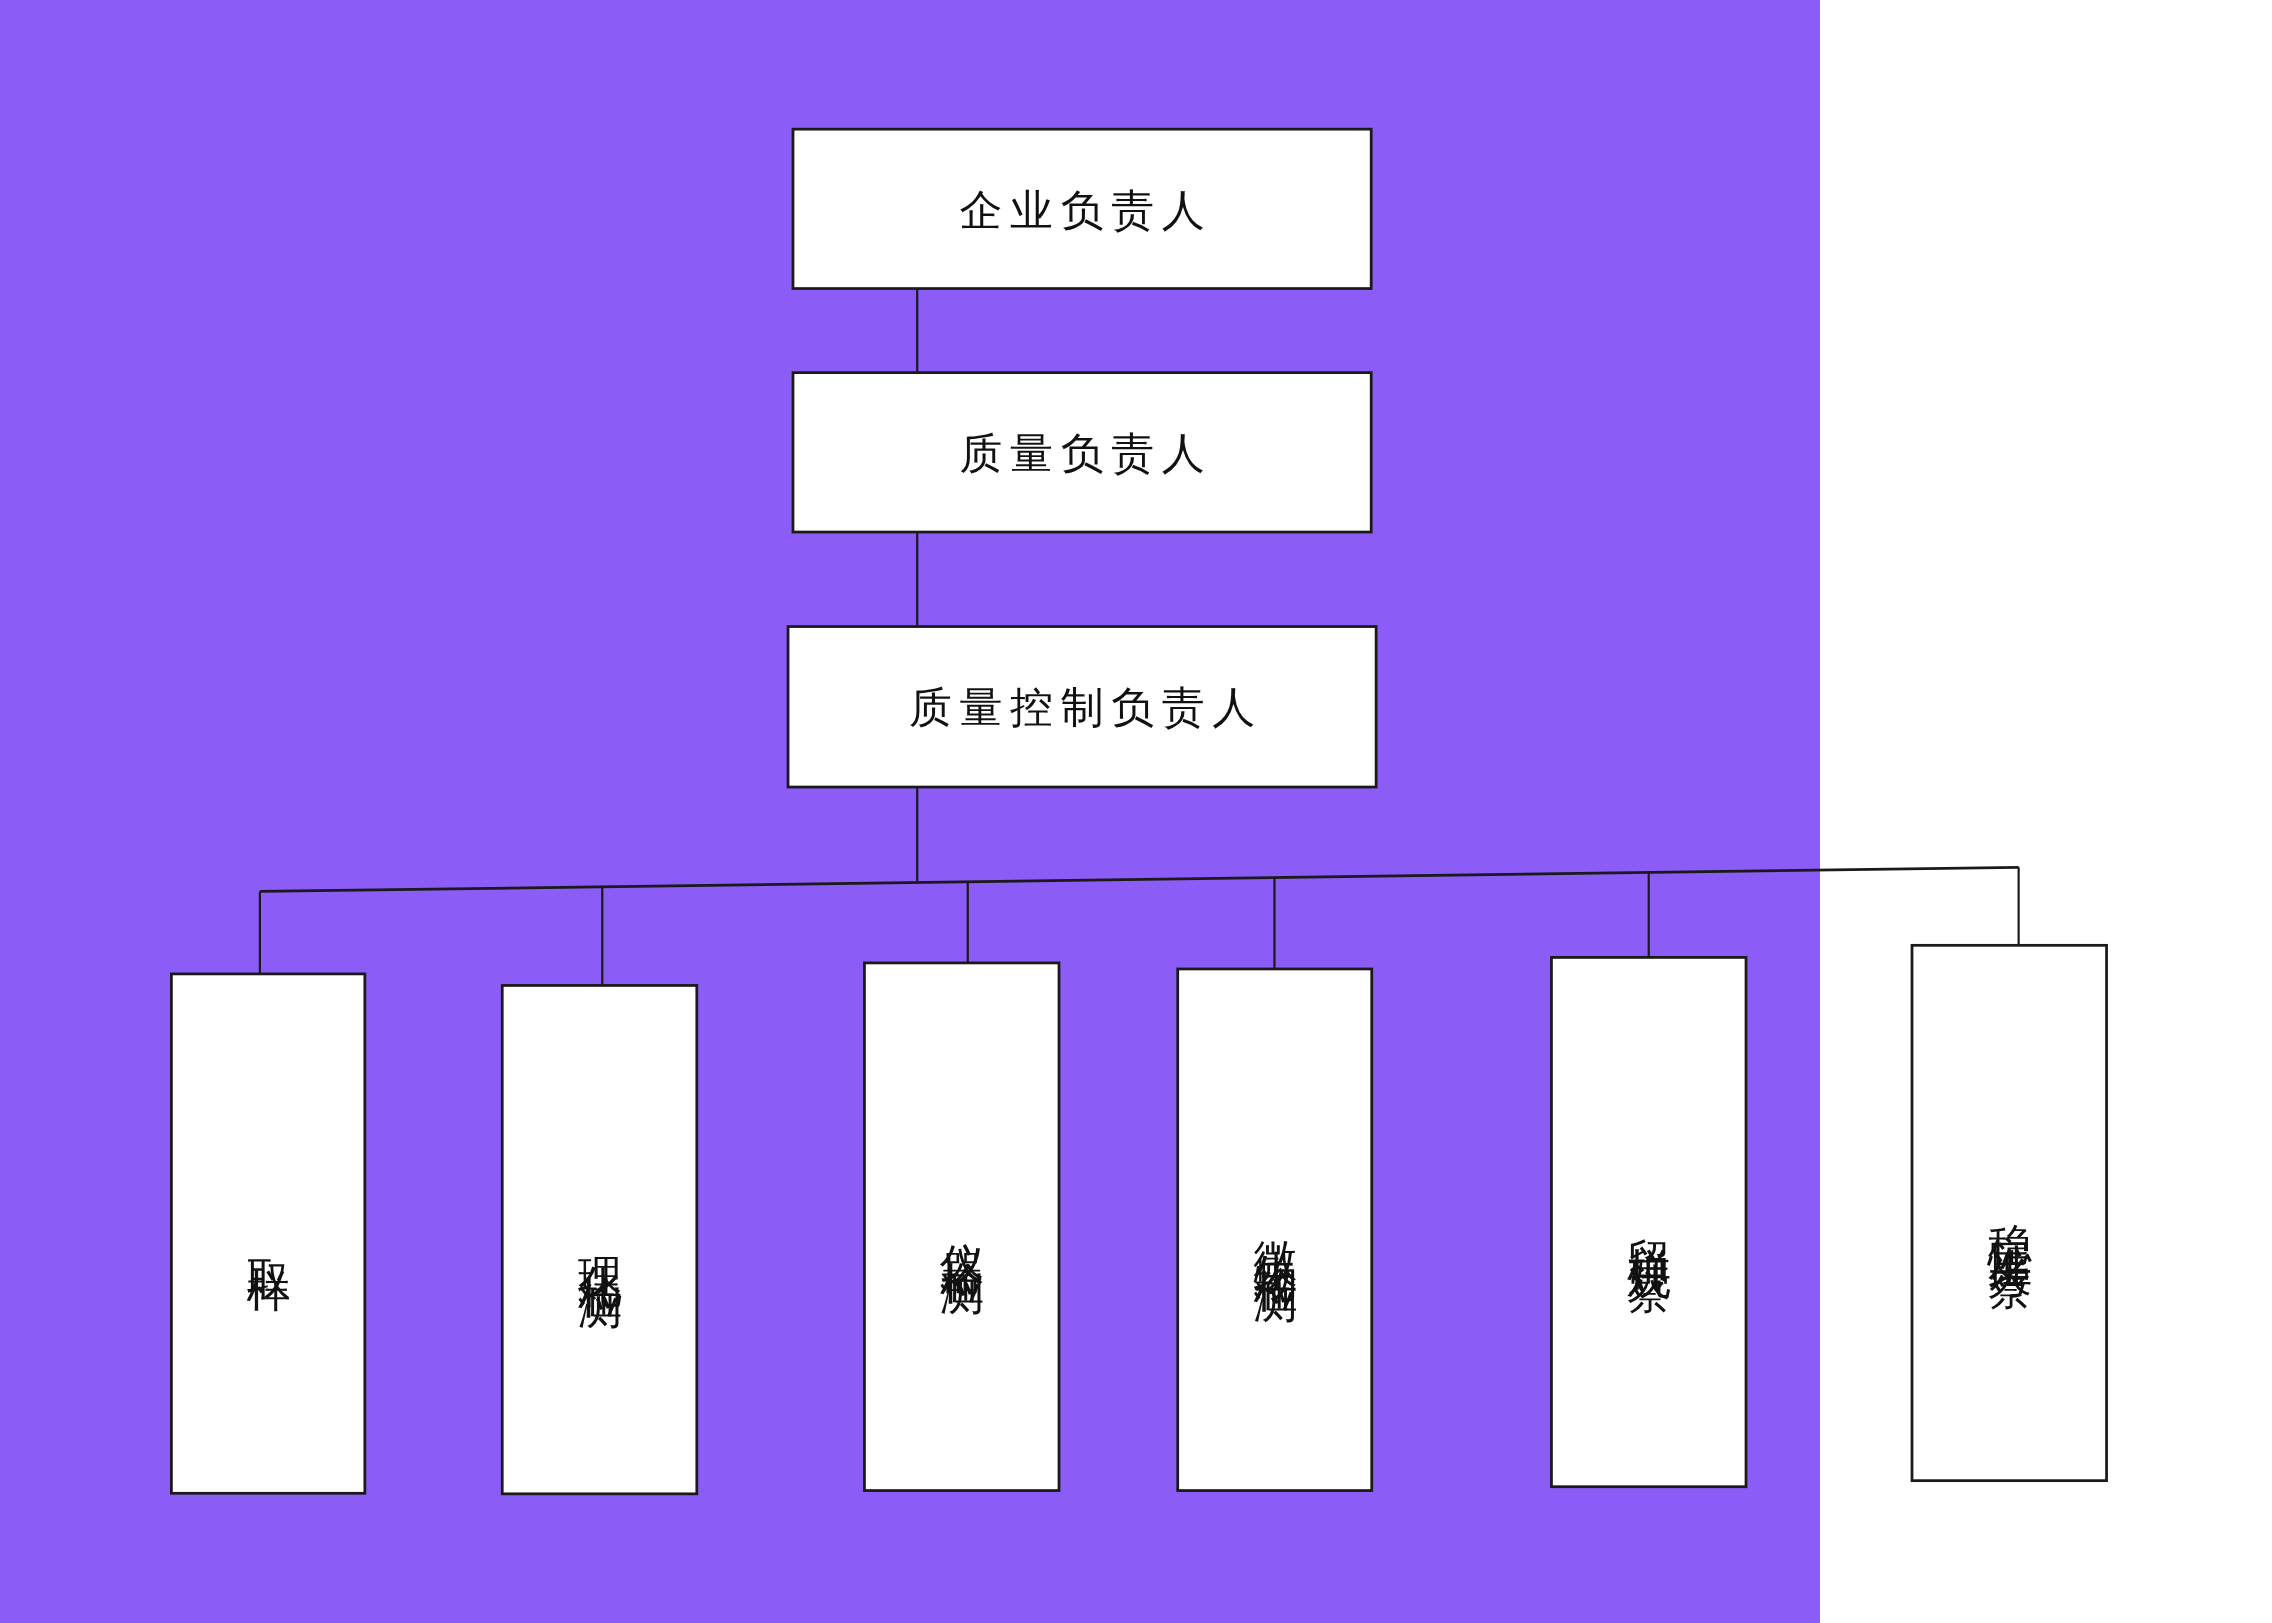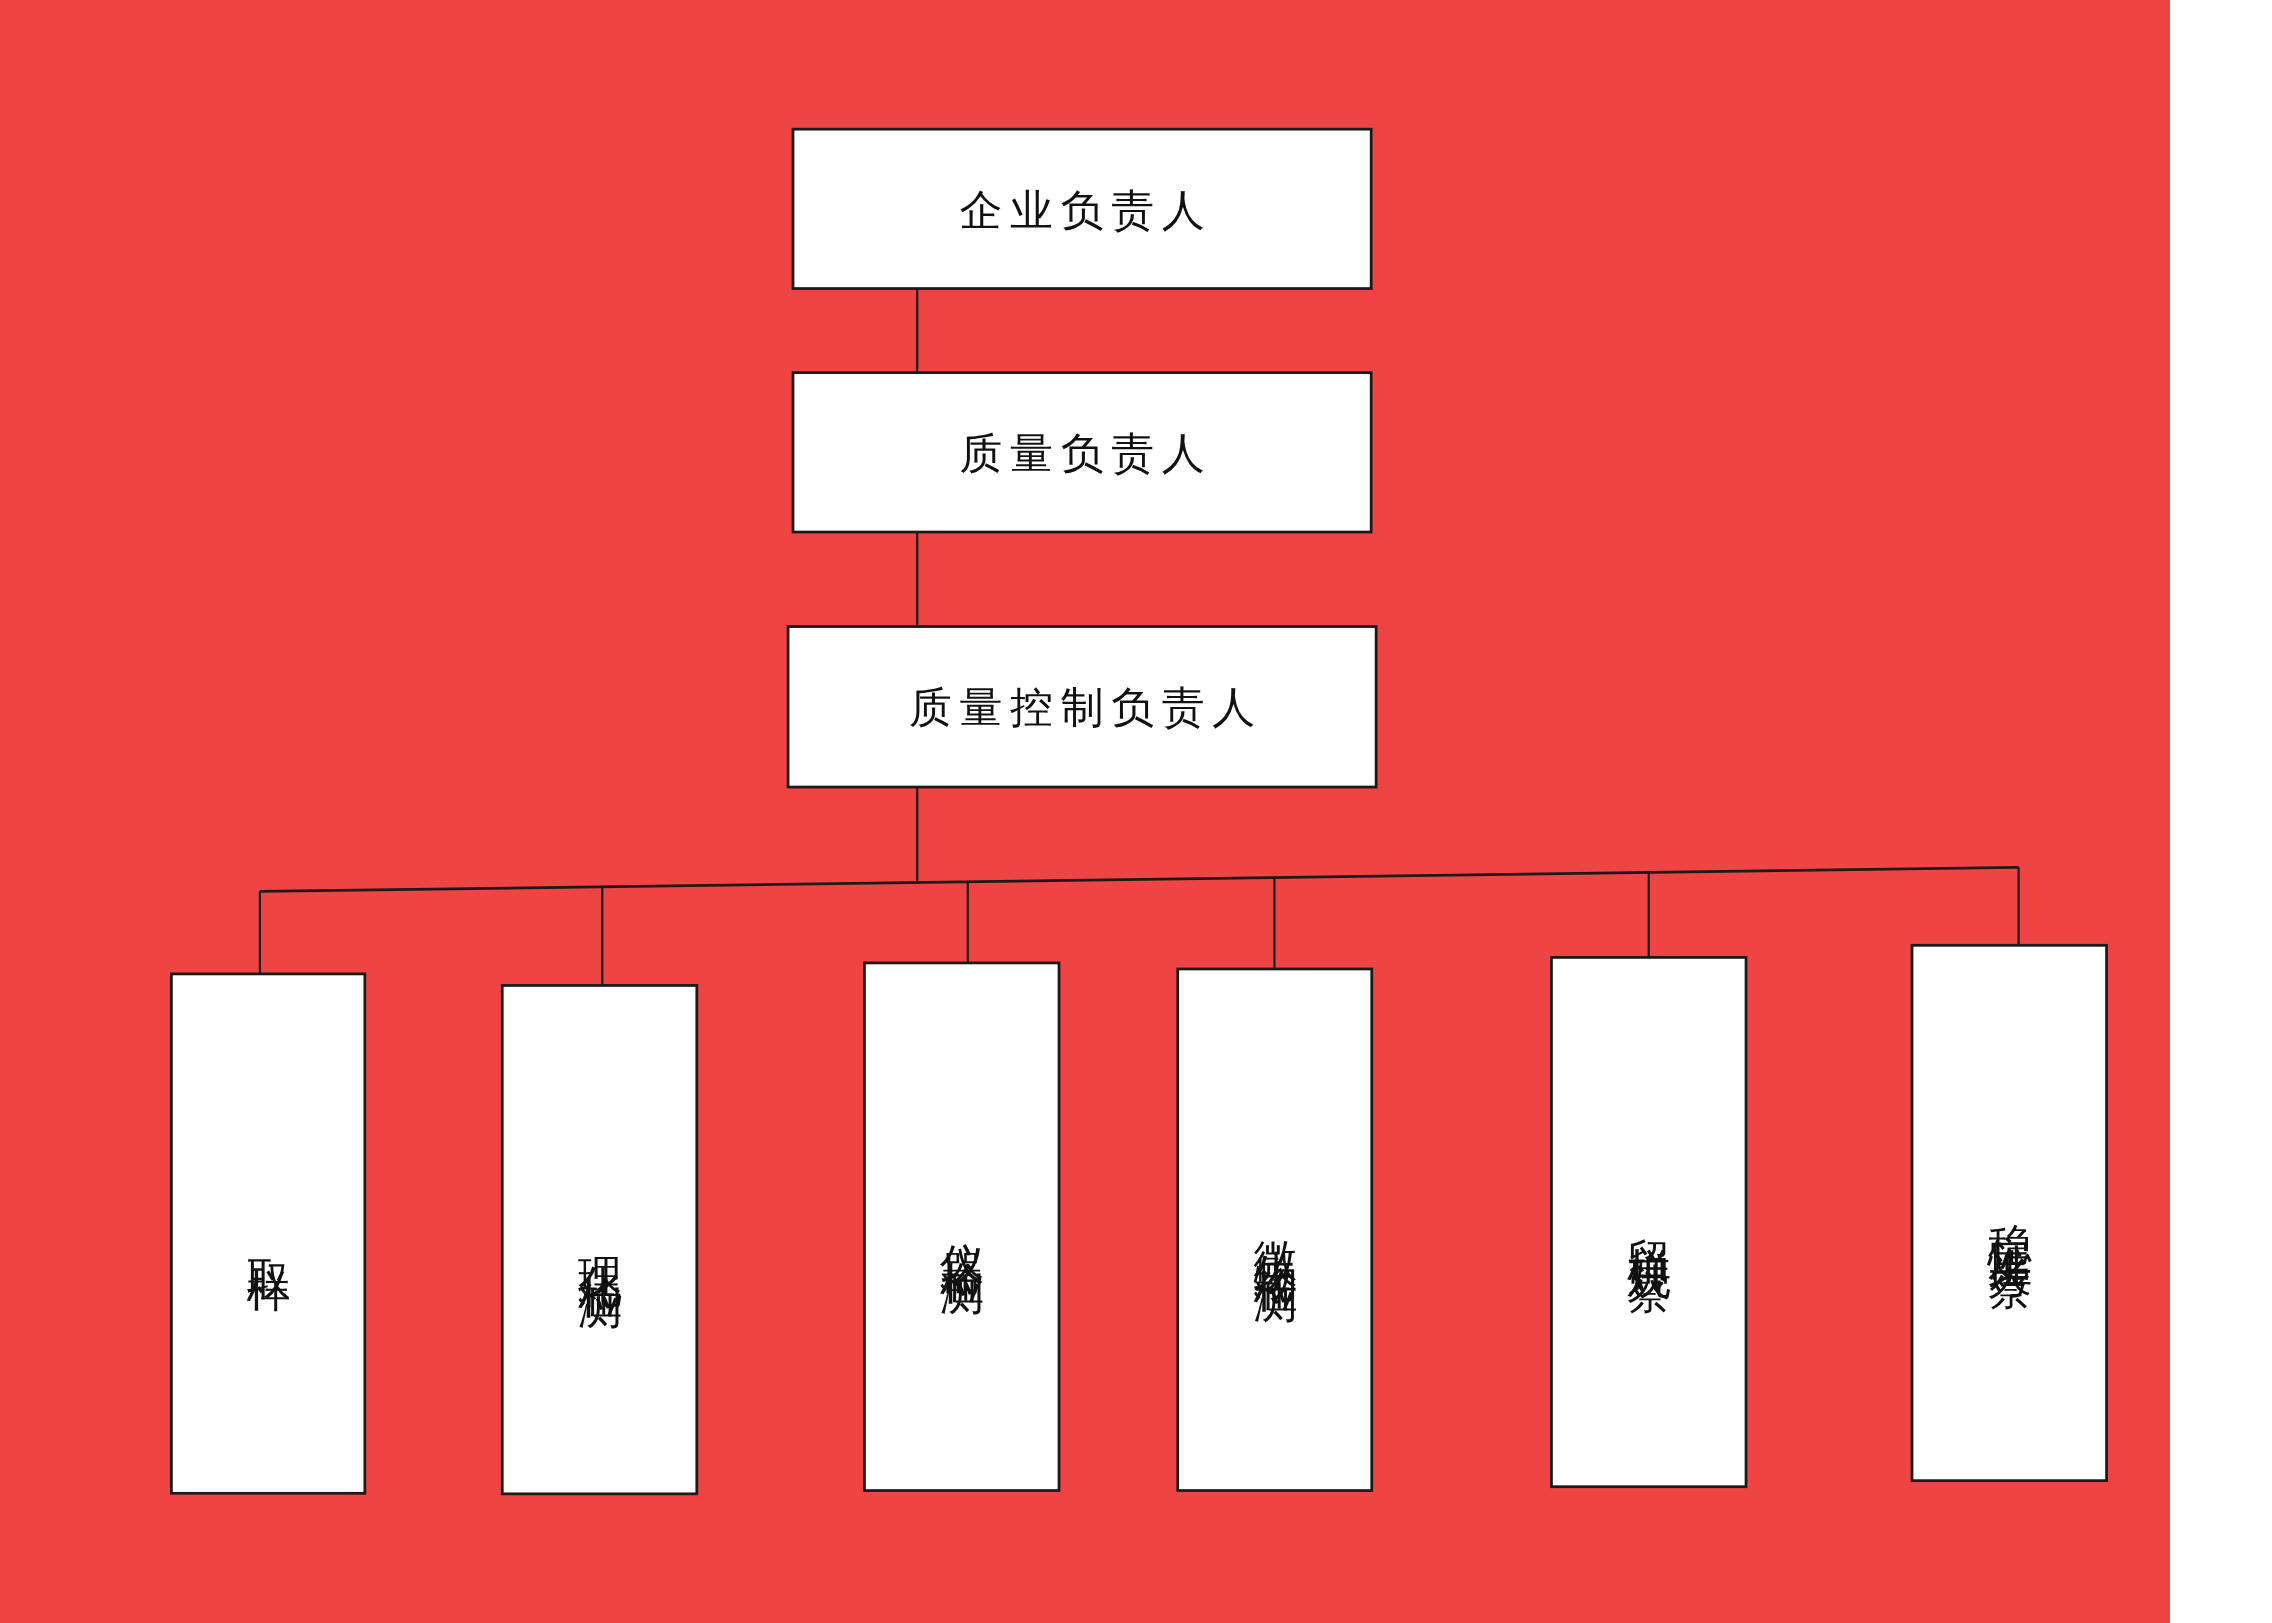--- a/index.html
+++ b/index.html
@@ -9,23 +9,23 @@
     background: #ffffff;
   }
   body {
     width: 2273px;
     height: 1623px;
     font-family: "Liberation Serif", "DejaVu Serif", serif;
     overflow: hidden;
   }
   #org-chart-root {
     position: relative;
-    width: 2170px;
+    width: 1820px;
     height: 1623px;
-    background: #ef4444;
+    background: #8b5cf6;
   }
   svg#chart-svg {
     position: absolute;
     top: 0;
     left: 0;
     width: 2273px;
     height: 1623px;
     display: block;
   }
   .node-box-rect {

